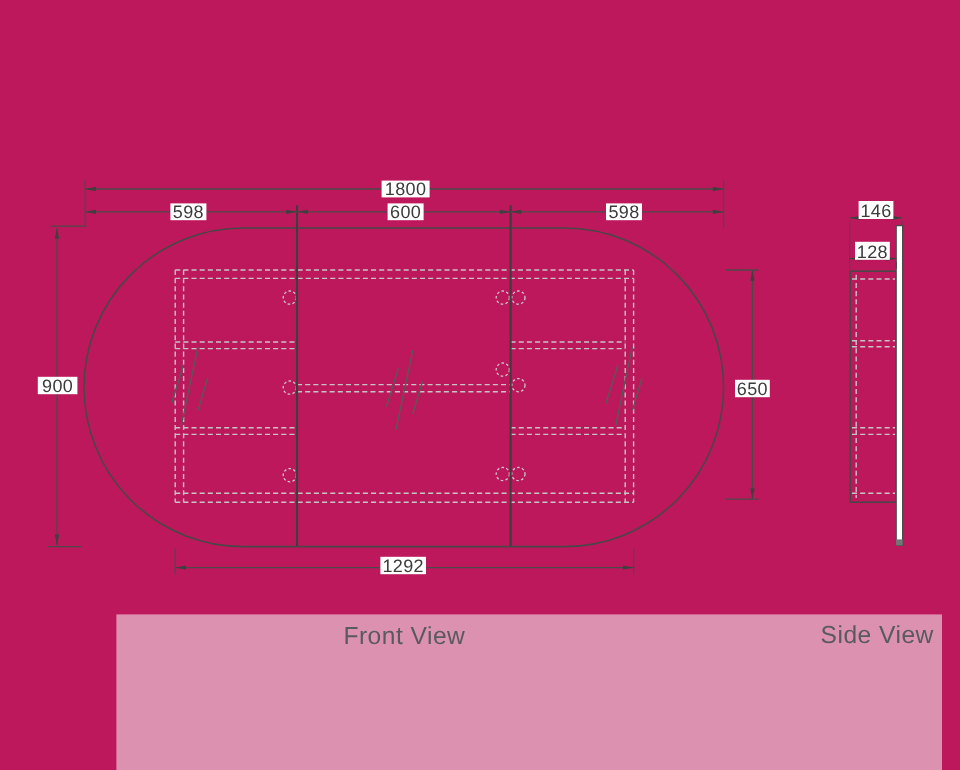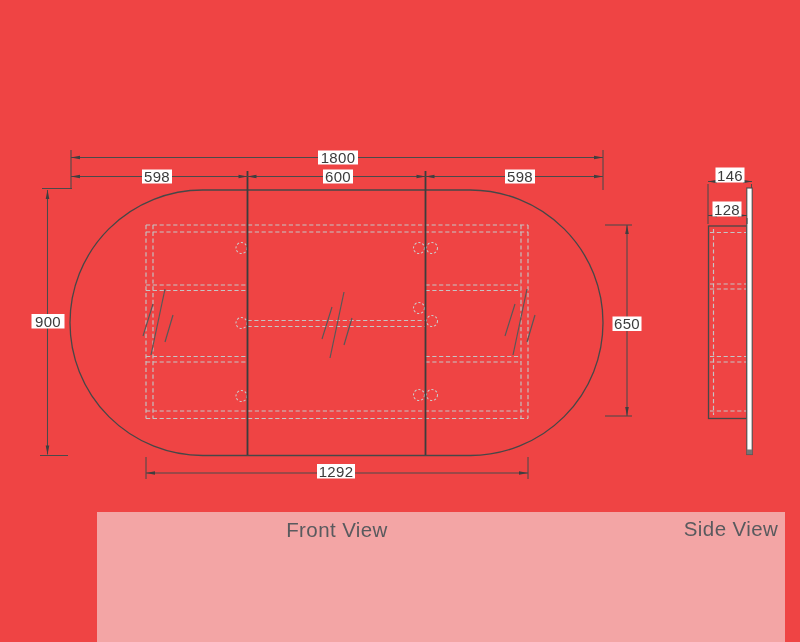--- a/index.html
+++ b/index.html
@@ -1,16 +1,16 @@
 <!DOCTYPE html>
 <html><head>
 <meta charset="utf-8">
 <style>
   html,body{margin:0;padding:0;background:#ffffff;}
-  #stage{position:relative;width:800px;height:642px;background:#ef4444;overflow:hidden;
+  #stage{position:relative;width:800px;height:642px;background:#be185d;overflow:hidden;
          font-family:"Liberation Sans",sans-serif;}
   svg{display:block;}
   .ink{stroke:#474747;stroke-width:1.3;fill:none;}
   .ink-thick{stroke:#3d3d3d;stroke-width:1.8;fill:none;}
   .dim{stroke:#4a4a4a;stroke-width:1.05;fill:none;}
   .arrow{fill:#3f3f3f;stroke:none;}
   .hid{stroke:#c5c5c5;stroke-width:1.15;fill:none;stroke-dasharray:4.2,2.6;}
   .hinge{stroke:#cbcbcb;stroke-width:1.05;fill:none;stroke-dasharray:2.2,1.9;}
   .refl{stroke:#585858;stroke-width:1.2;fill:none;}
   .dimtext{font-family:"Liberation Sans",sans-serif;font-size:15px;fill:#3b3b3b;

